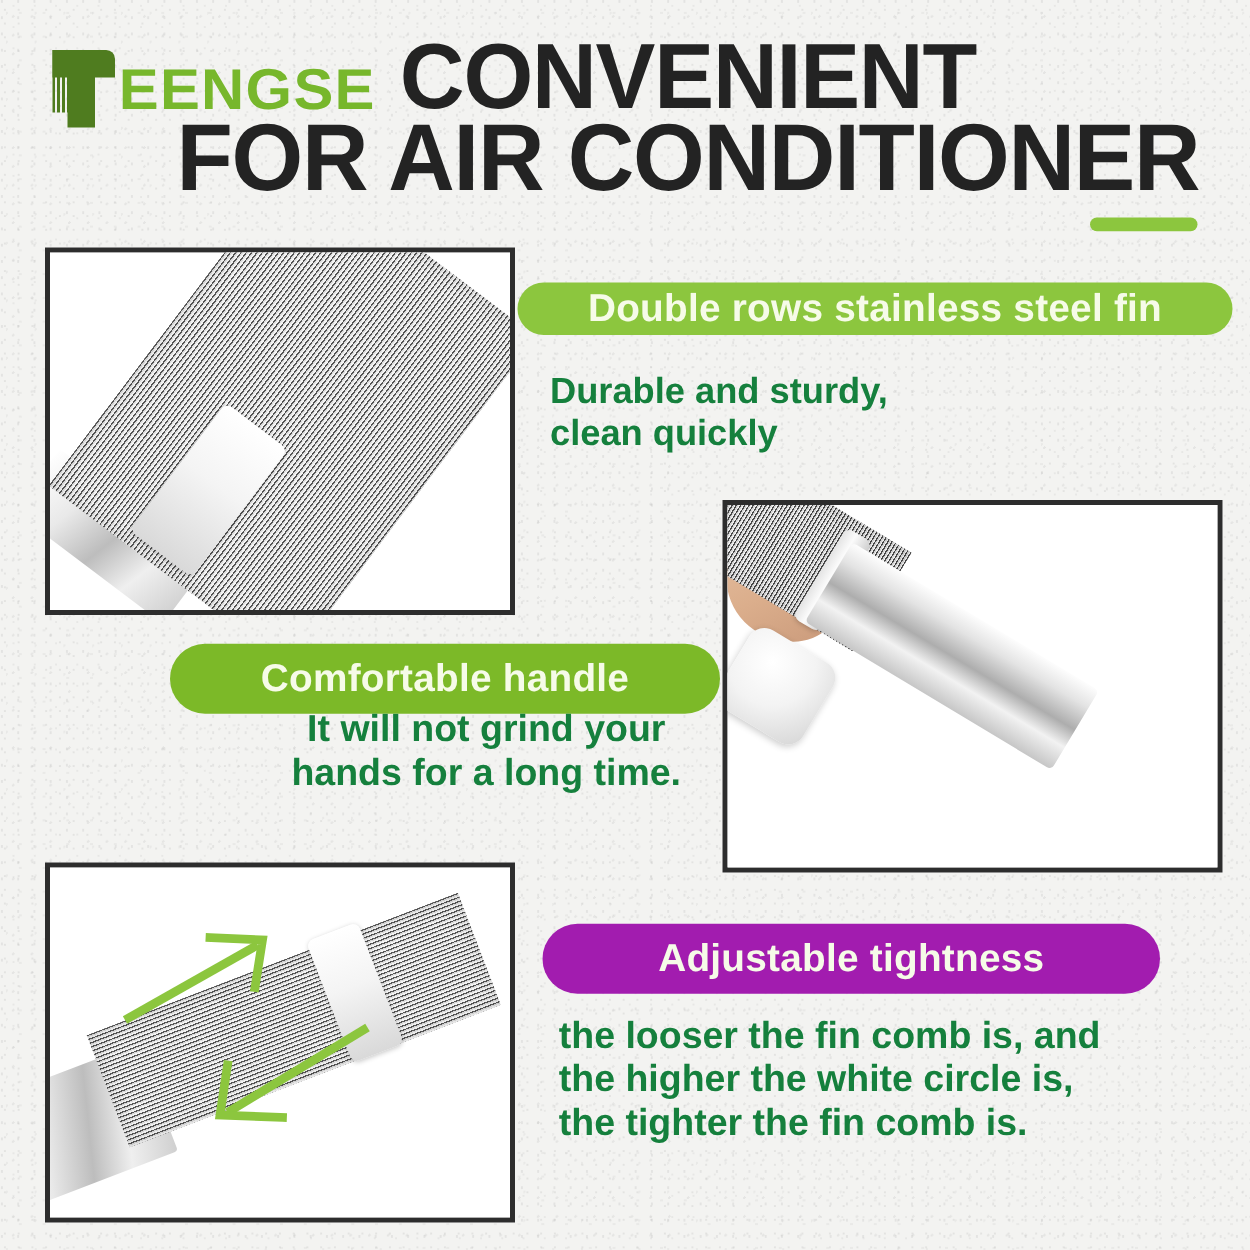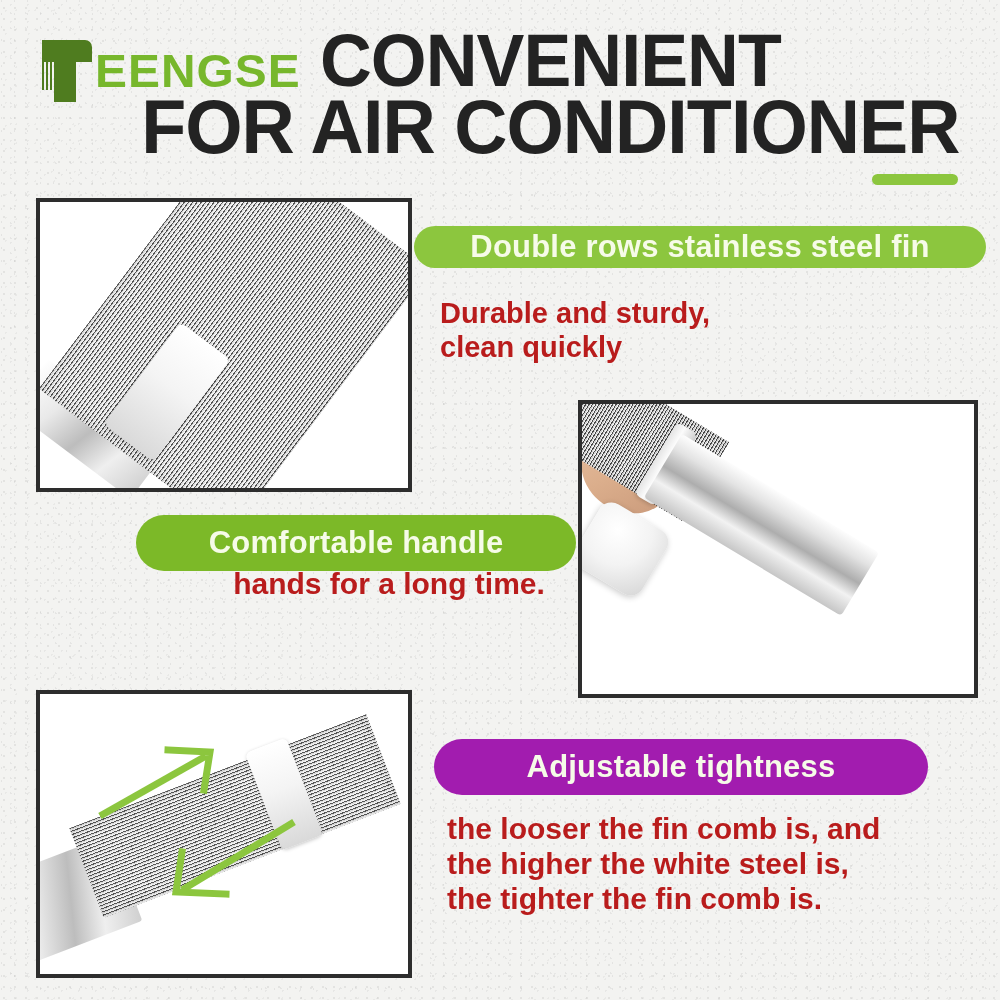--- a/index.html
+++ b/index.html
@@ -239,21 +239,21 @@
     letter-spacing: .2px;
     white-space: nowrap;
     z-index: 3;
   }
   #pill-fin    { left: 414px; top: 226px; width: 572px; height: 42px; background: #8cc63e; font-size: 31px; }
   #pill-handle { left: 136px; top: 515px; width: 440px; height: 56px; background: #7cb928; font-size: 31px; }
   #pill-adjust { left: 434px; top: 739px; width: 494px; height: 56px; background: #a21caf; font-size: 31px; }
 
   .desc {
     position: absolute;
-    color: #b91c1c;
+    color: #15803d;
     font-weight: bold;
     line-height: 1.16;
     z-index: 3;
   }
   #desc-fin    { left: 440px; top: 297px; font-size: 29px; text-align: left; }
   #desc-handle { left: 224px; top: 567px; font-size: 30px; text-align: center; width: 330px; }
   #desc-adjust { left: 447px; top: 812px; font-size: 30px; text-align: left; }
   .desc .ln { display: block; }
 </style>
 </head>
@@ -313,21 +313,22 @@
 </div>
 
 <div class="pill" id="pill-fin">Double rows stainless steel fin</div>
 <div class="desc" id="desc-fin">
   <span class="ln">Durable and sturdy,</span>
   <span class="ln">clean quickly</span>
 </div>
 
 <div class="pill" id="pill-handle">Comfortable handle</div>
 <div class="desc" id="desc-handle">
+  <span class="ln">It will not grind your</span>
   <span class="ln">hands for a long time.</span>
 </div>
 
 <div class="pill" id="pill-adjust">Adjustable tightness</div>
 <div class="desc" id="desc-adjust">
   <span class="ln">the looser the fin comb is, and</span>
-  <span class="ln">the higher the white steel is,</span>
+  <span class="ln">the higher the white circle is,</span>
   <span class="ln">the tighter the fin comb is.</span>
 </div>
 
 </body></html>

